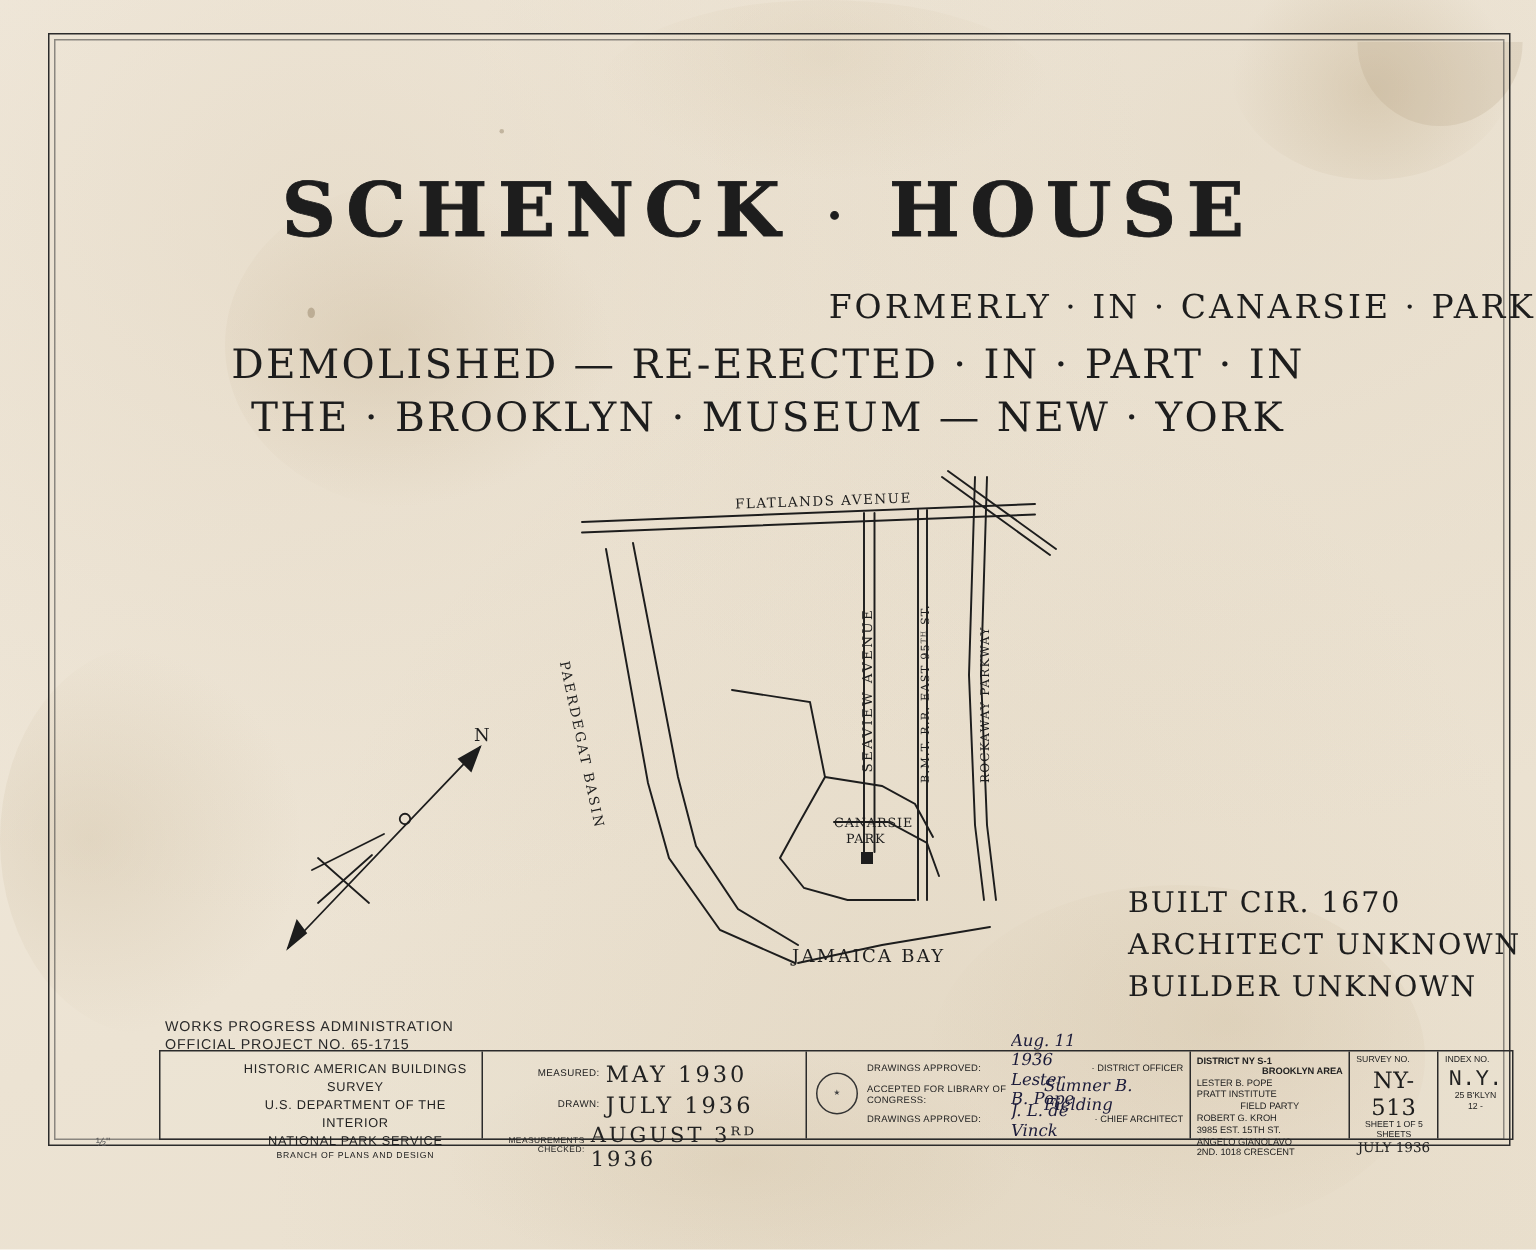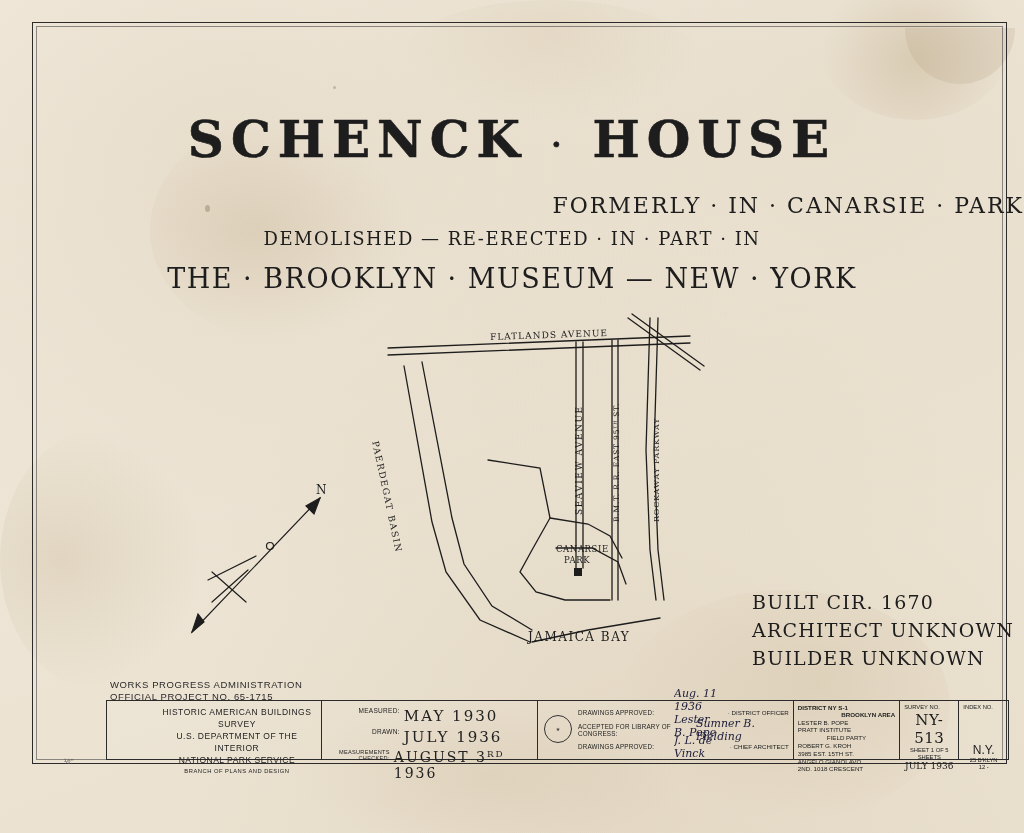--- a/index.html
+++ b/index.html
@@ -67,21 +67,21 @@
   #main-title {
     position: absolute;
     left: 0; right: 0; top: 110px;
     font-size: 50px;
     letter-spacing: 7px;
     font-weight: 700;
     -webkit-text-stroke: 0.6px #1d1d1d;
   }
   #main-title .dot { font-size: 28px; vertical-align: middle; }
   #sub1 { position: absolute; left: 0; right: 0; top: 193px; font-size: 22px; letter-spacing: 2px; text-align: right; }
-  #sub2 { position: absolute; left: 0; right: 0; top: 228px; font-size: 18px; letter-spacing: 1.5px; }
+  #sub2 { position: absolute; left: 0; right: 0; top: 228px; font-size: 27px; letter-spacing: 1.5px; }
   #sub3 { position: absolute; left: 0; right: 0; top: 263px; font-size: 27px; letter-spacing: 1.5px; }
 
   
   #built-block {
     position: absolute;
     left: 752px; top: 588px;
     color: #1d1d1d;
     font-family: "DejaVu Serif", serif;
     font-size: 19px;
     line-height: 28px;
@@ -130,21 +130,21 @@
     padding: 3px 4px;
   }
   .tb-cell:last-child { border-right: none; }
   .tb-survey { width: 178px; text-align: center; font-size: 8.5px; letter-spacing: 0.5px; color: #222; line-height: 12px; padding-top: 5px; margin-left: 46px; }
   .tb-dates  { width: 228px; font-size: 8px; color: #222; }
   .tb-approv { width: 270px; font-size: 7.2px; color: #222; }
   .tb-party  { width: 112px; font-size: 6.2px; color: #222; line-height: 7.8px; }
   .tb-no     { width: 62px;  text-align: center; font-size: 7px; color: #222; }
   .tb-index  { width: 51px;  text-align: center; font-size: 7px; color: #222; }
 
-  .dates-row { display: flex; align-items: flex-start; margin-top: 3px; }
+  .dates-row { display: flex; align-items: center; margin-top: 3px; }
   .dates-lbl { width: 74px; font-size: 6.5px; letter-spacing: 0.3px; text-align: right; padding-right: 4px; padding-bottom: 2px; }
   .dates-val { font-family: "DejaVu Serif", serif; font-size: 15px; letter-spacing: 2px; }
   .dates-val.small { font-size: 14px; }
 
   .ap-row { display: flex; align-items: center; height: 17px; justify-content: space-between; }
   .ap-lbl { width: 96px; font-size: 6.3px; letter-spacing: 0.2px; }
   .ap-sig { flex: 1; font-family: "DejaVu Serif", serif; font-style: italic; font-size: 11px; color: #1b1b3a; overflow: hidden; }
   .ap-right { width: 66px; font-size: 6.2px; text-align: right; }
 
   .seal {
@@ -329,21 +329,21 @@
 
     <div class="tb-cell tb-no">
       <div class="tiny" style="text-align:left;">SURVEY NO.</div>
       <div class="survey-no">NY-513</div>
       <div class="tiny">SHEET 1 OF 5 SHEETS</div>
       <div style="font-family:'DejaVu Serif',serif; font-size:9px;">JULY 1936</div>
     </div>
 
     <div class="tb-cell tb-index">
       <div class="tiny" style="text-align:left;">INDEX NO.</div>
-      <div style="font-family:Liberation Sans, sans-serif; font-size:12px;margin-top:32px;">N.Y.</div>
+      <div style="font-family:Liberation Mono, monospace; font-size:15px;">N.Y.</div>
       <div class="tiny">25 B'KLYN</div>
       <div class="tiny">12 -</div>
     </div>
 
   </div>
 
   <div id="corner-mark">½"</div>
 
 </div>
 

